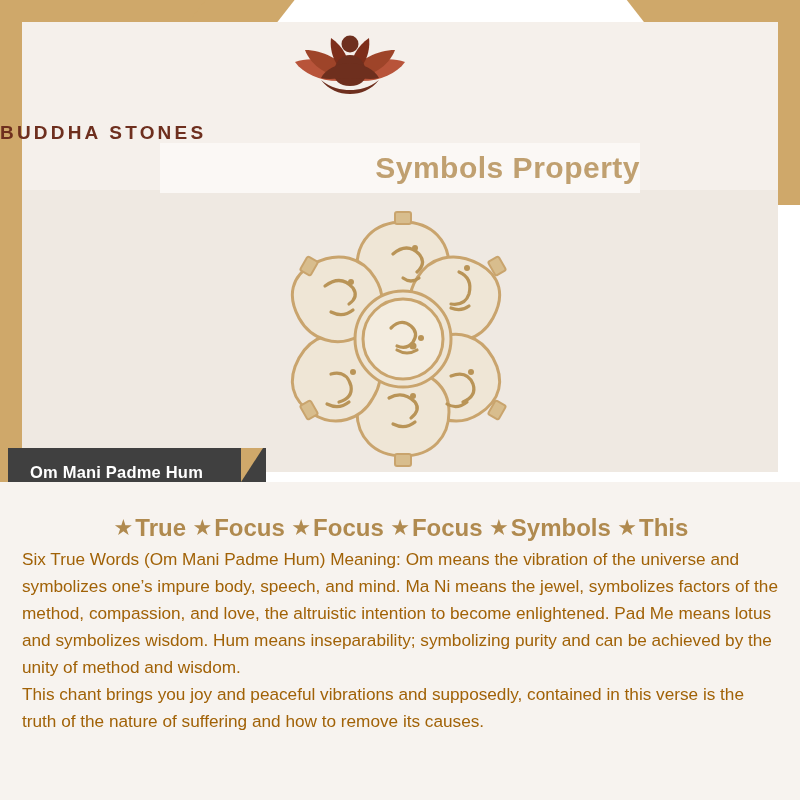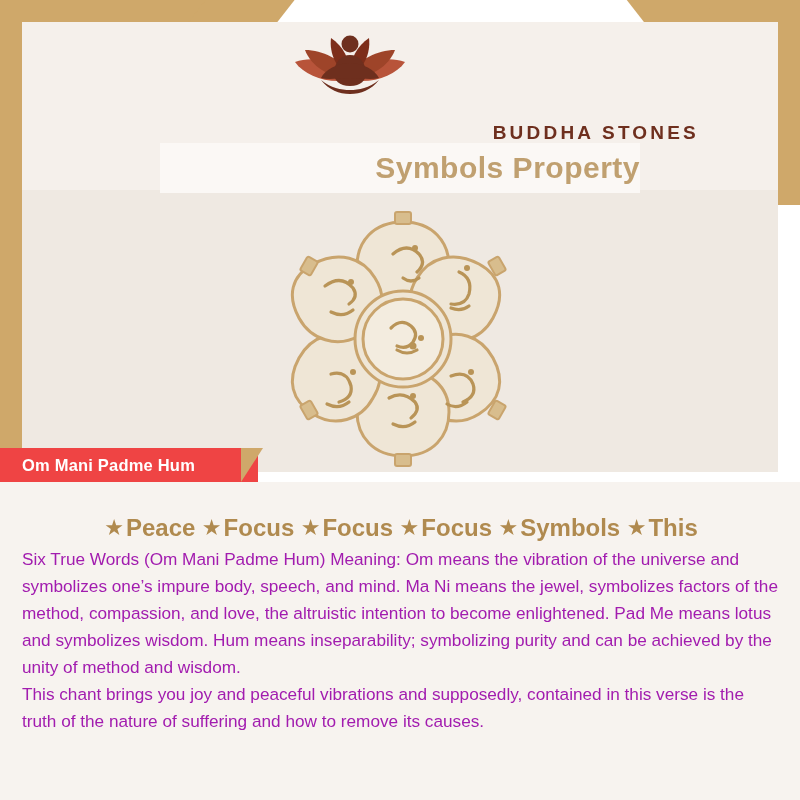--- a/index.html
+++ b/index.html
@@ -79,21 +79,21 @@
     left: 22px; top: 190px;
     width: 756px; height: 282px;
     background: #efe9e2;
   }
 
   
   .logo-wrap {
     position: absolute;
     left: 0; top: 18px;
     width: 699px;
-    text-align: right;
+    text-align: left;
   }
   .logo-svg { display: block; margin: 0 auto; }
   .brand-name {
     margin-top: 4px;
     font-size: 19px;
     font-weight: bold;
     letter-spacing: 3.2px;
     color: #6e2f1e;
     font-family: "Liberation Sans", sans-serif;
   }
@@ -119,25 +119,25 @@
   
   .mandala {
     position: absolute;
     left: 253px; top: 208px;
     width: 300px; height: 262px;
   }
 
   
   .label-tab {
     position: absolute;
-    left: 0; top: 448px;
+    left: 8px; top: 448px;
     width: 258px; height: 34px;
-    background: #ef4444;
+    background: #404040;
     display: flex;
-    align-items: center;
+    align-items: flex-end;
   }
   .label-tab .tab-text {
     color: #ffffff;
     font-size: 16.5px;
     font-weight: bold;
     padding-left: 22px;
     letter-spacing: 0.2px;
     font-family: "Liberation Sans", sans-serif;
   }
   .label-tab-notch {
@@ -174,21 +174,21 @@
     font-size: 22px;
     vertical-align: middle;
     padding: 0 2px;
   }
   .body-text {
     position: absolute;
     left: 22px; top: 546px;
     width: 760px;
     font-size: 17.2px;
     line-height: 27px;
-    color: #a21caf;
+    color: #a16207;
     font-family: "Liberation Sans", sans-serif;
   }
   .body-text p { margin: 0; }
 </style>
 </head>
 <body>
 
 <div class="page">
 
   <div class="corner-tl"></div>
@@ -286,21 +286,21 @@
   </div>
 
   <div class="label-tab">
     <span class="tab-text">Om Mani Padme Hum</span>
   </div>
   <div class="label-tab-notch"></div>
 
   <div class="bottom"></div>
 
   <div class="keywords">
-    <span class="star">★</span><span class="kw">Peace</span>
+    <span class="star">★</span><span class="kw">True</span>
     <span class="star">★</span><span class="kw">Focus</span>
     <span class="star">★</span><span class="kw">Focus</span>
     <span class="star">★</span><span class="kw">Focus</span>
     <span class="star">★</span><span class="kw">Symbols</span>
     <span class="star">★</span><span class="kw">This</span>
   </div>
 
   <div class="body-text">
     <p>Six True Words (Om Mani Padme Hum) Meaning: Om means the vibration of the universe and symbolizes one’s impure body, speech, and mind. Ma Ni means the jewel, symbolizes factors of the method, compassion, and love, the altruistic intention to become enlightened. Pad Me means lotus and symbolizes wisdom. Hum means inseparability; symbolizing purity and can be achieved by the unity of method and wisdom.</p>
     <p>This chant brings you joy and peaceful vibrations and supposedly, contained in this verse is the truth of the nature of suffering and how to remove its causes.</p>

